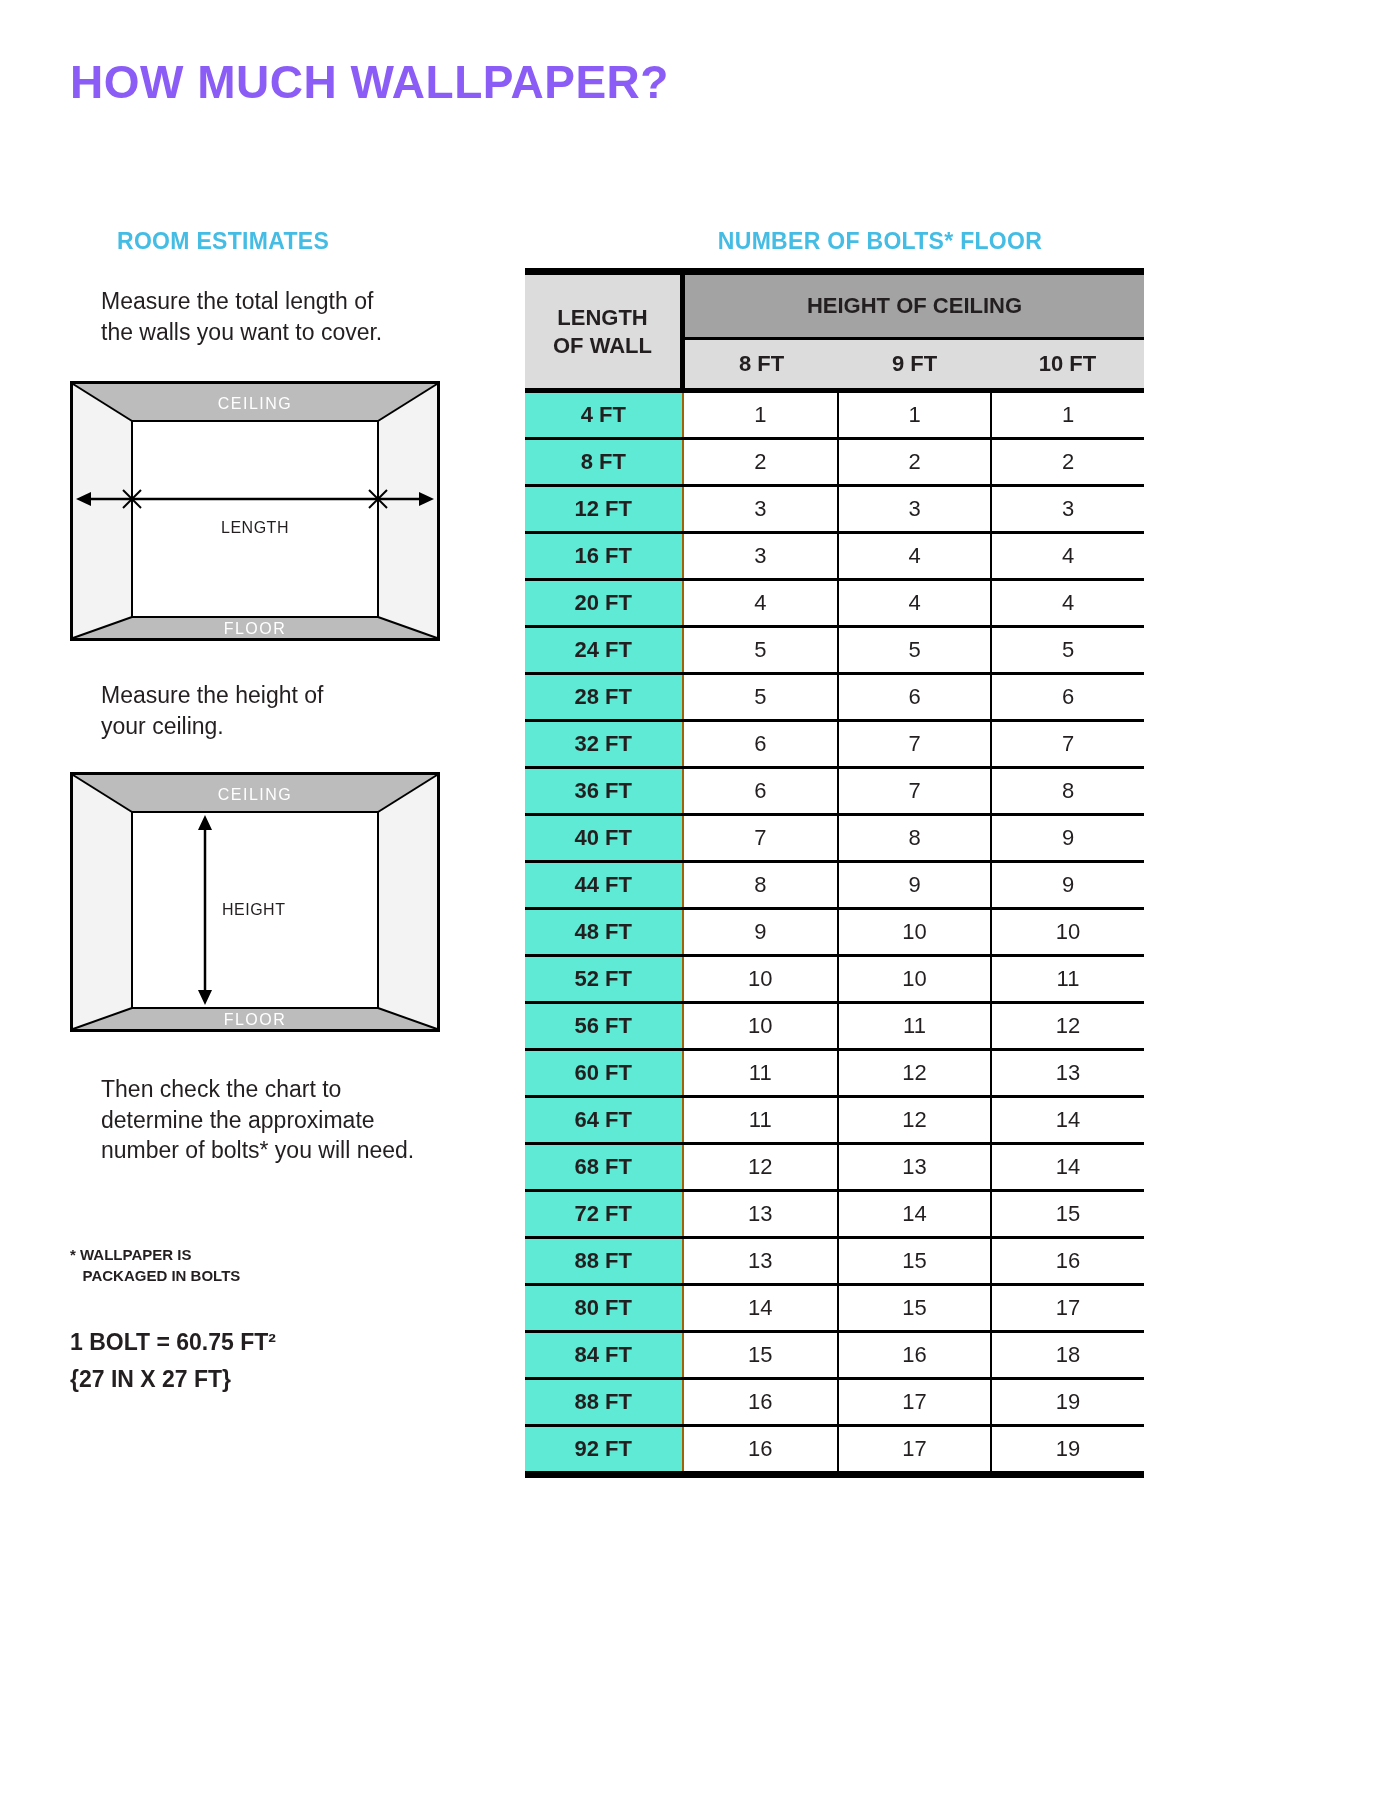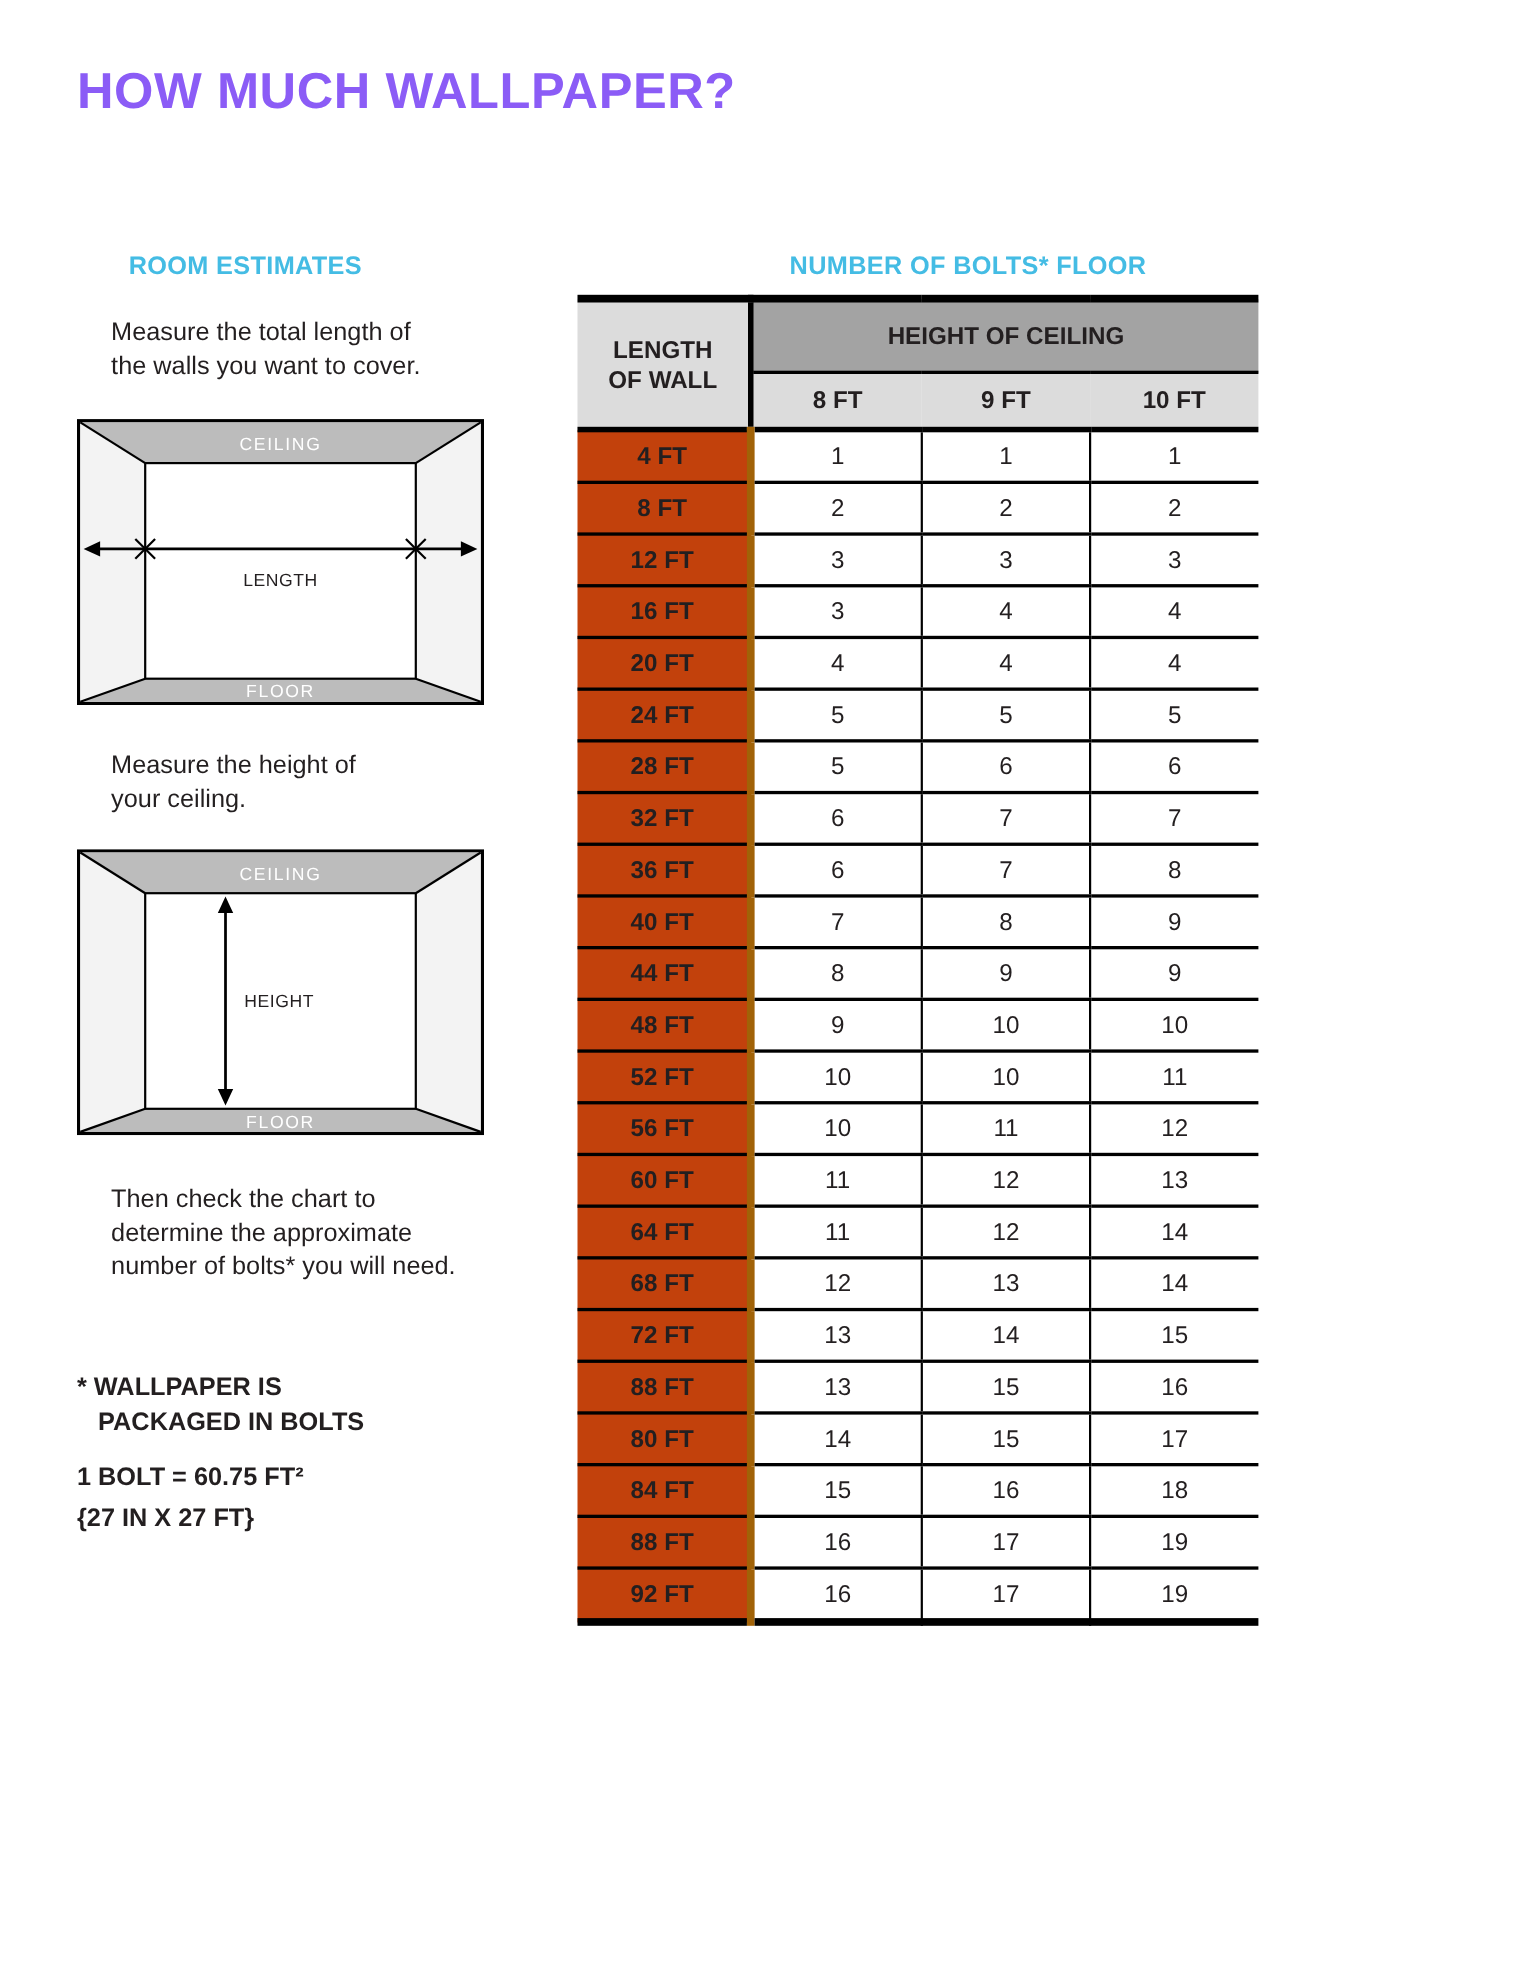--- a/index.html
+++ b/index.html
@@ -33,21 +33,21 @@
   }
   #step1 { left:70px; top:286px; }
   #step2 { left:70px; top:680px; }
   #step3 { left:70px; top:1074px; }
 
   #diagram1 { left:70px; top:381px; }
   #diagram2 { left:70px; top:772px; }
 
   #footnote {
     left:70px; top:1244px;
-    font-size:23px; font-weight:bold;
+    font-size:15px; font-weight:bold;
     white-space:pre-wrap; line-height:1.4;
   }
   #bolt-info {
     left:70px; top:1324px;
     font-size:23px; font-weight:bold;
     white-space:pre-line; line-height:1.6;
   }
 
   
   table#bolts-table {
@@ -72,22 +72,22 @@
     height:62px;
     border-bottom:3px solid #000;
   }
   .sub {
     background:#dcdcdc; font-weight:bold;
     width:153px; height:48px;
     border-bottom:5px solid #000;
   }
   #bolts-table tbody th, #bolts-table tbody td { height:44px; }
   #bolts-table tbody th.col-label {
-    background:#c2410c; font-weight:bold;
-    border-right:7px solid #a16207;
+    background:#5eead4; font-weight:bold;
+    border-right:2px solid #a16207;
   }
   #bolts-table tbody tr + tr > th,
   #bolts-table tbody tr + tr > td { border-top:3px solid #000; }
   #bolts-table td.data + td.data { border-left:2px solid #000; }
 
   
   .band  { fill:#bcbcbc; }
   .wall  { fill:#f3f3f3; }
   .inner { fill:#ffffff; stroke:#000; stroke-width:2; }
   .edge  { stroke:#000; stroke-width:2; }

